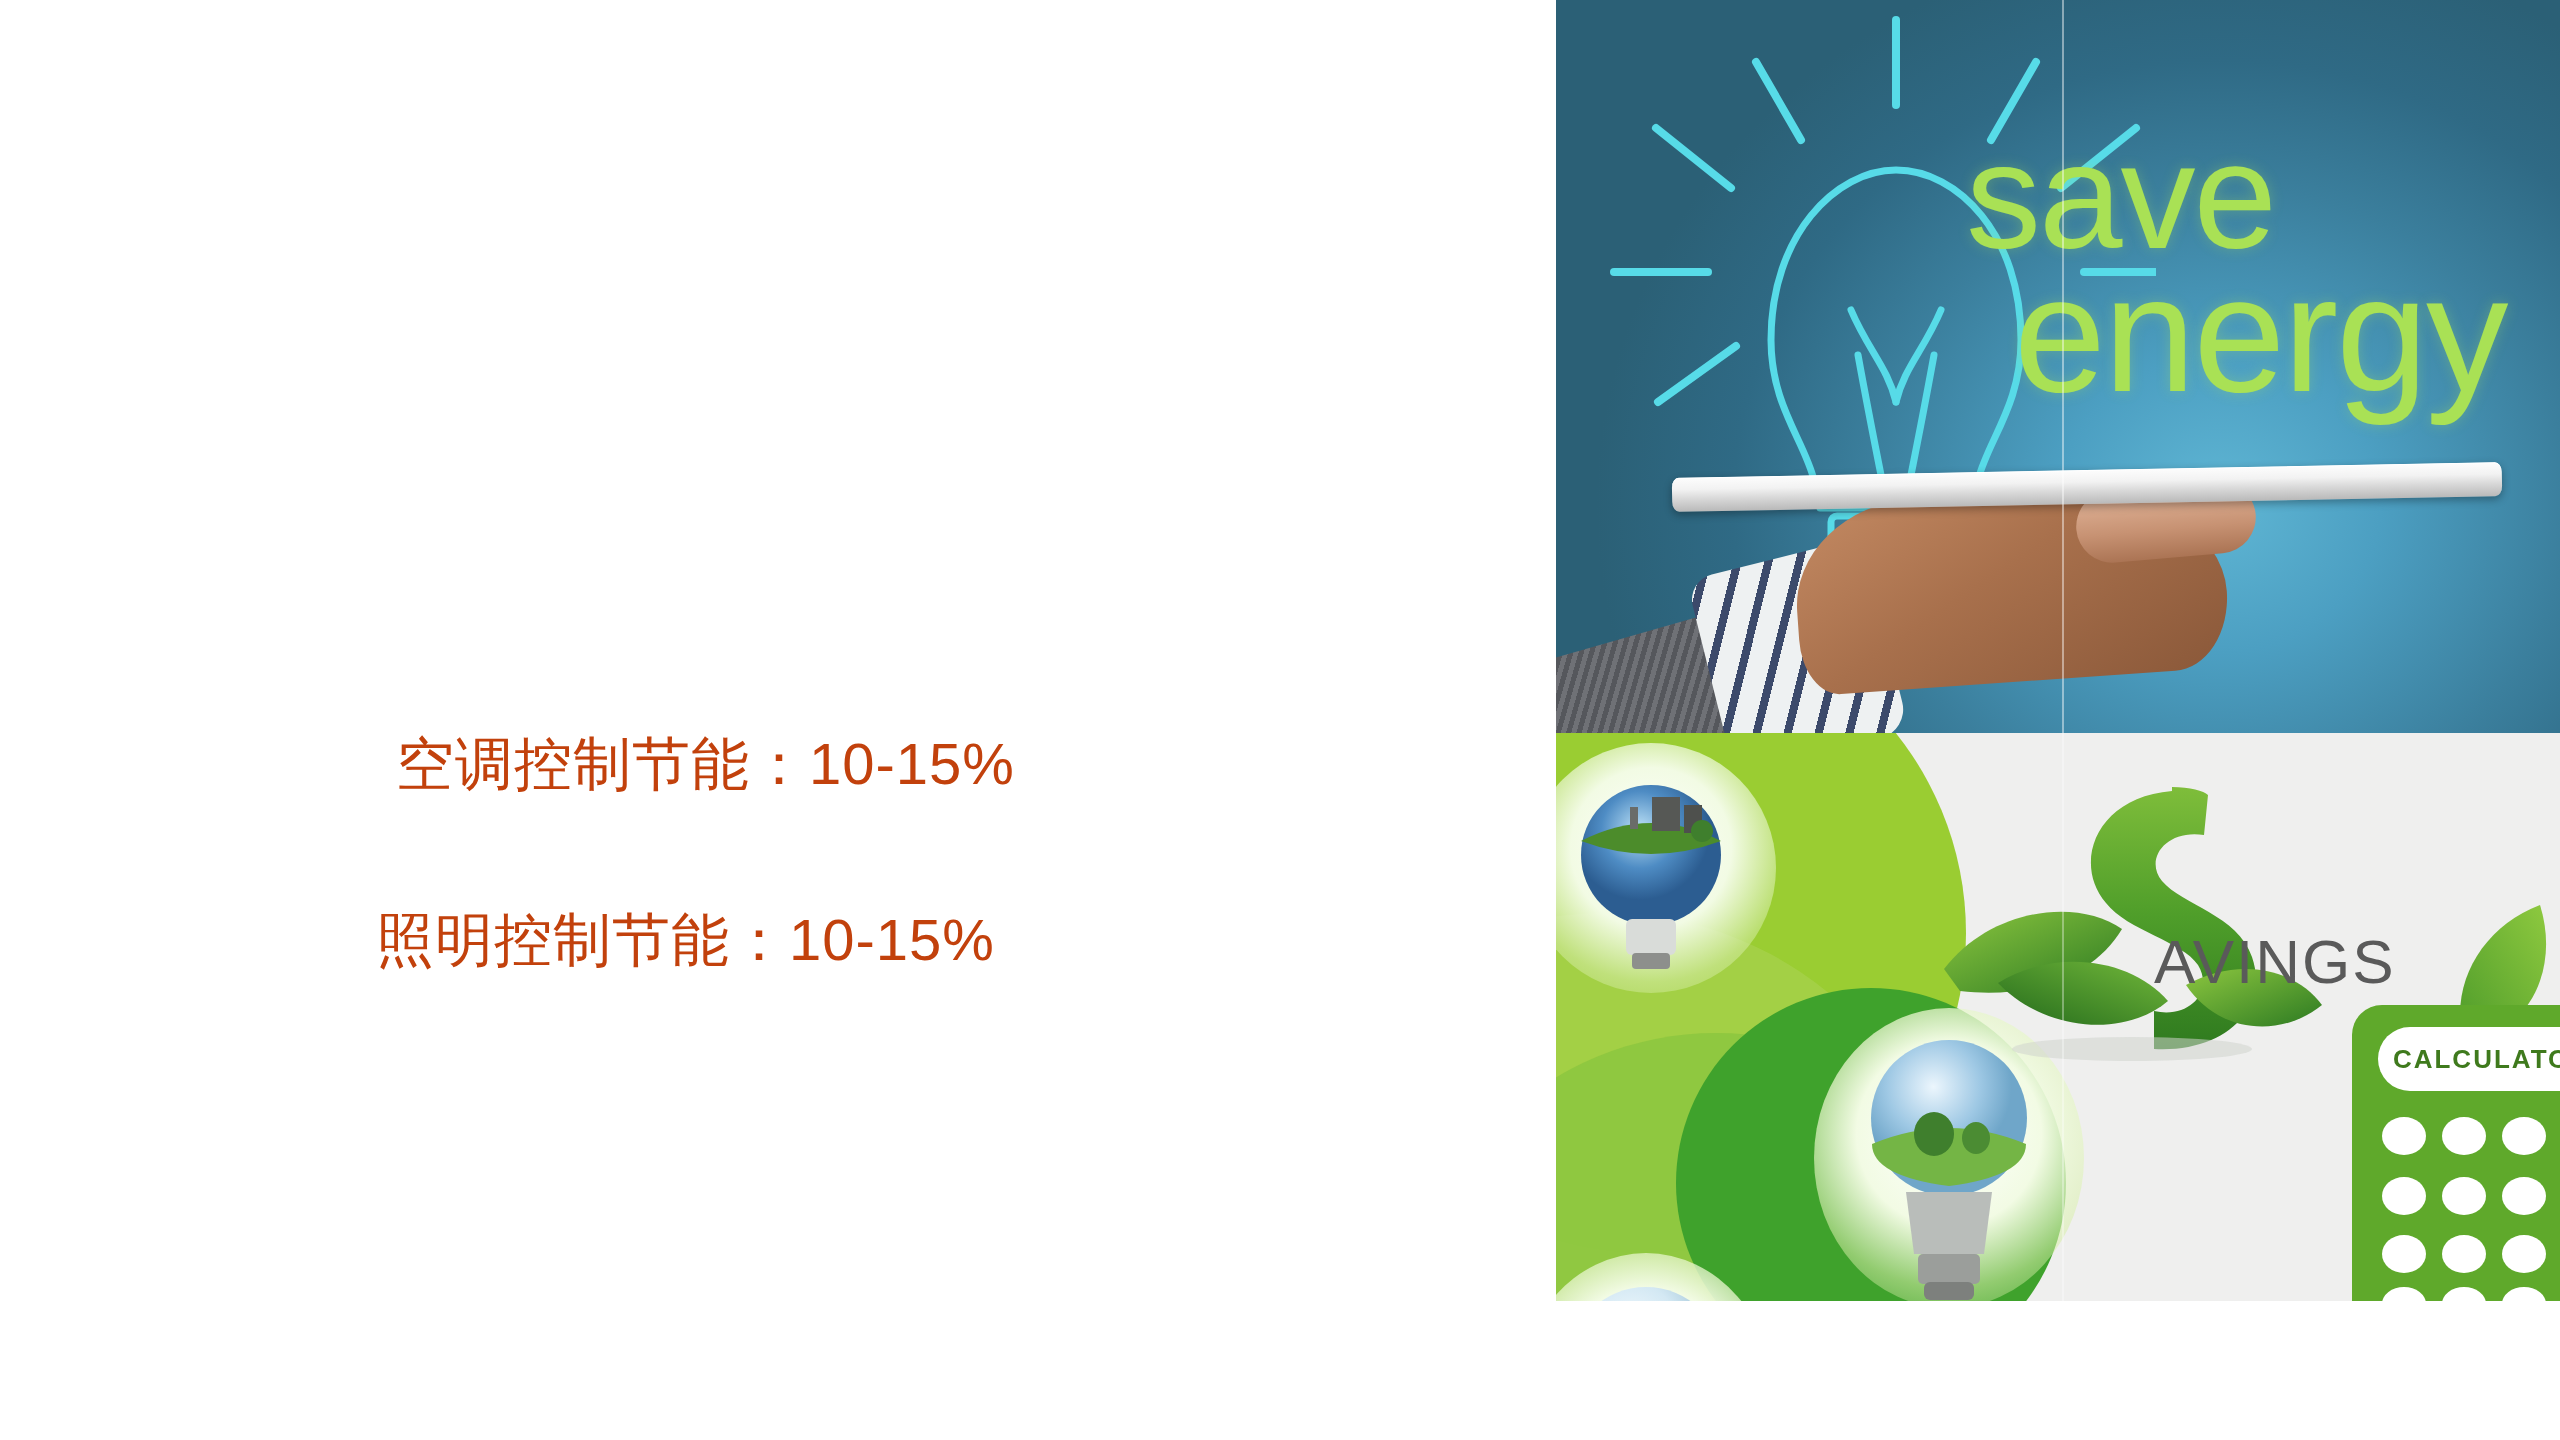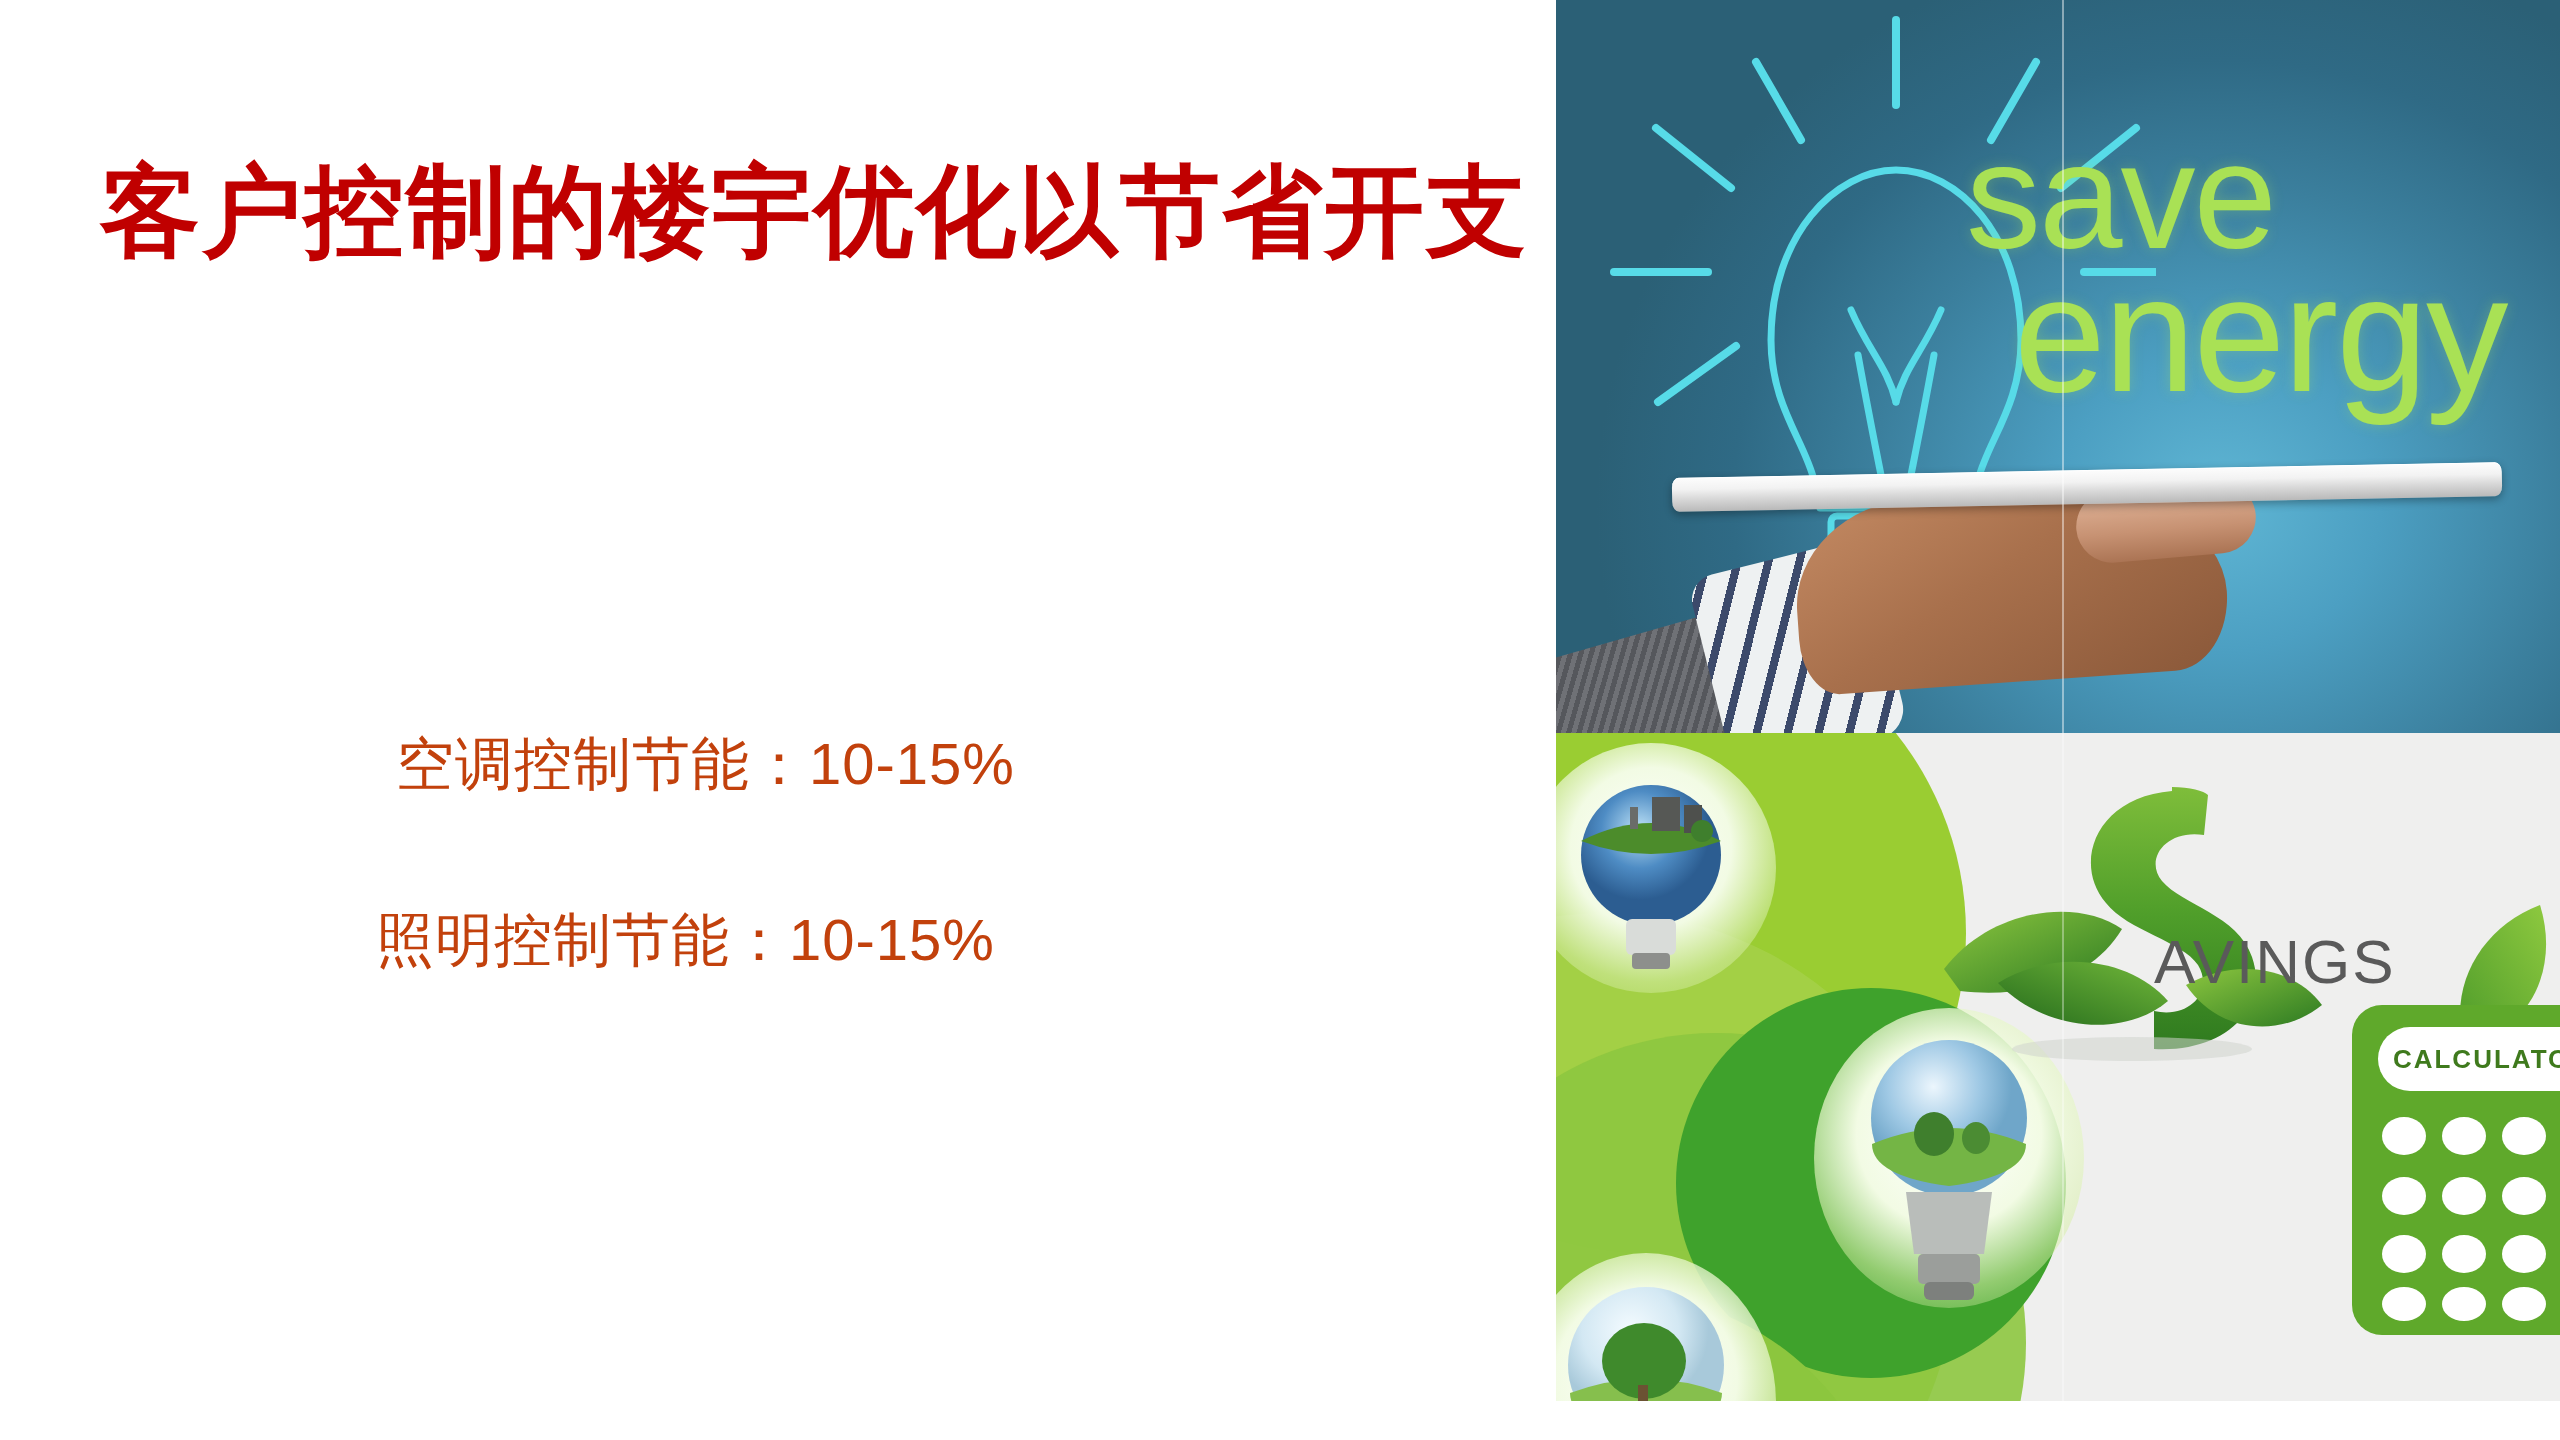--- a/index.html
+++ b/index.html
@@ -20,21 +20,21 @@
   }
   .body-line.l1{margin-left:66px;}
   .body-line.l2{margin-top:118px;margin-left:46px;}
 
   
   .photo{position:absolute;overflow:hidden;}
   .photo-top{left:1556px;top:0px;width:1004px;height:814px;
      background:
        radial-gradient(ellipse 62% 70% at 66% 62%, #5fb6d4 0%, #4c9fc2 26%, #3b7f9d 56%, #2f6a85 78%, #2b6076 100%);
   }
-  .photo-bottom{left:1556px;top:733px;width:1004px;height:668px;background:#efefee;text-decoration:underline;}
+  .photo-bottom{left:1556px;top:733px;width:1004px;height:568px;background:#efefee;text-decoration:underline;}
 
   
   .seam{position:absolute;top:0;bottom:0;width:2px;background:rgba(255,255,255,.45);}
 
   
   .bulb-wrap{position:absolute;left:40px;top:10px;width:560px;height:650px;}
 
   .save-text{position:absolute;left:410px;top:130px;width:640px;
     color:#a9e155;font-weight:400;line-height:.88;letter-spacing:-2px;
     text-shadow:0 0 14px rgba(169,225,85,.30);}
@@ -70,21 +70,20 @@
   .calc-screen{position:absolute;left:26px;top:22px;right:26px;height:64px;background:#fff;border-radius:32px;
     display:flex;align-items:center;justify-content:center;}
   .calc-screen span{color:#3f7a1d;font-size:26px;font-weight:bold;letter-spacing:2px;}
   .key{position:absolute;background:#fff;border-radius:50%;}
 </style>
 </head>
 <body>
 
 <div class="slide">
 
-  <div class="slide-title">客户控制的楼宇优化以节省开支</div>
 
   <div class="body-block">
     <div class="body-line l1">空调控制节能：10-15%</div>
     <div class="body-line l2">照明控制节能：10-15%</div>
   </div>
 
   <div class="photo photo-top">
 
     <div class="bulb-wrap">
       <svg width="560" height="650" viewBox="0 0 560 650">

